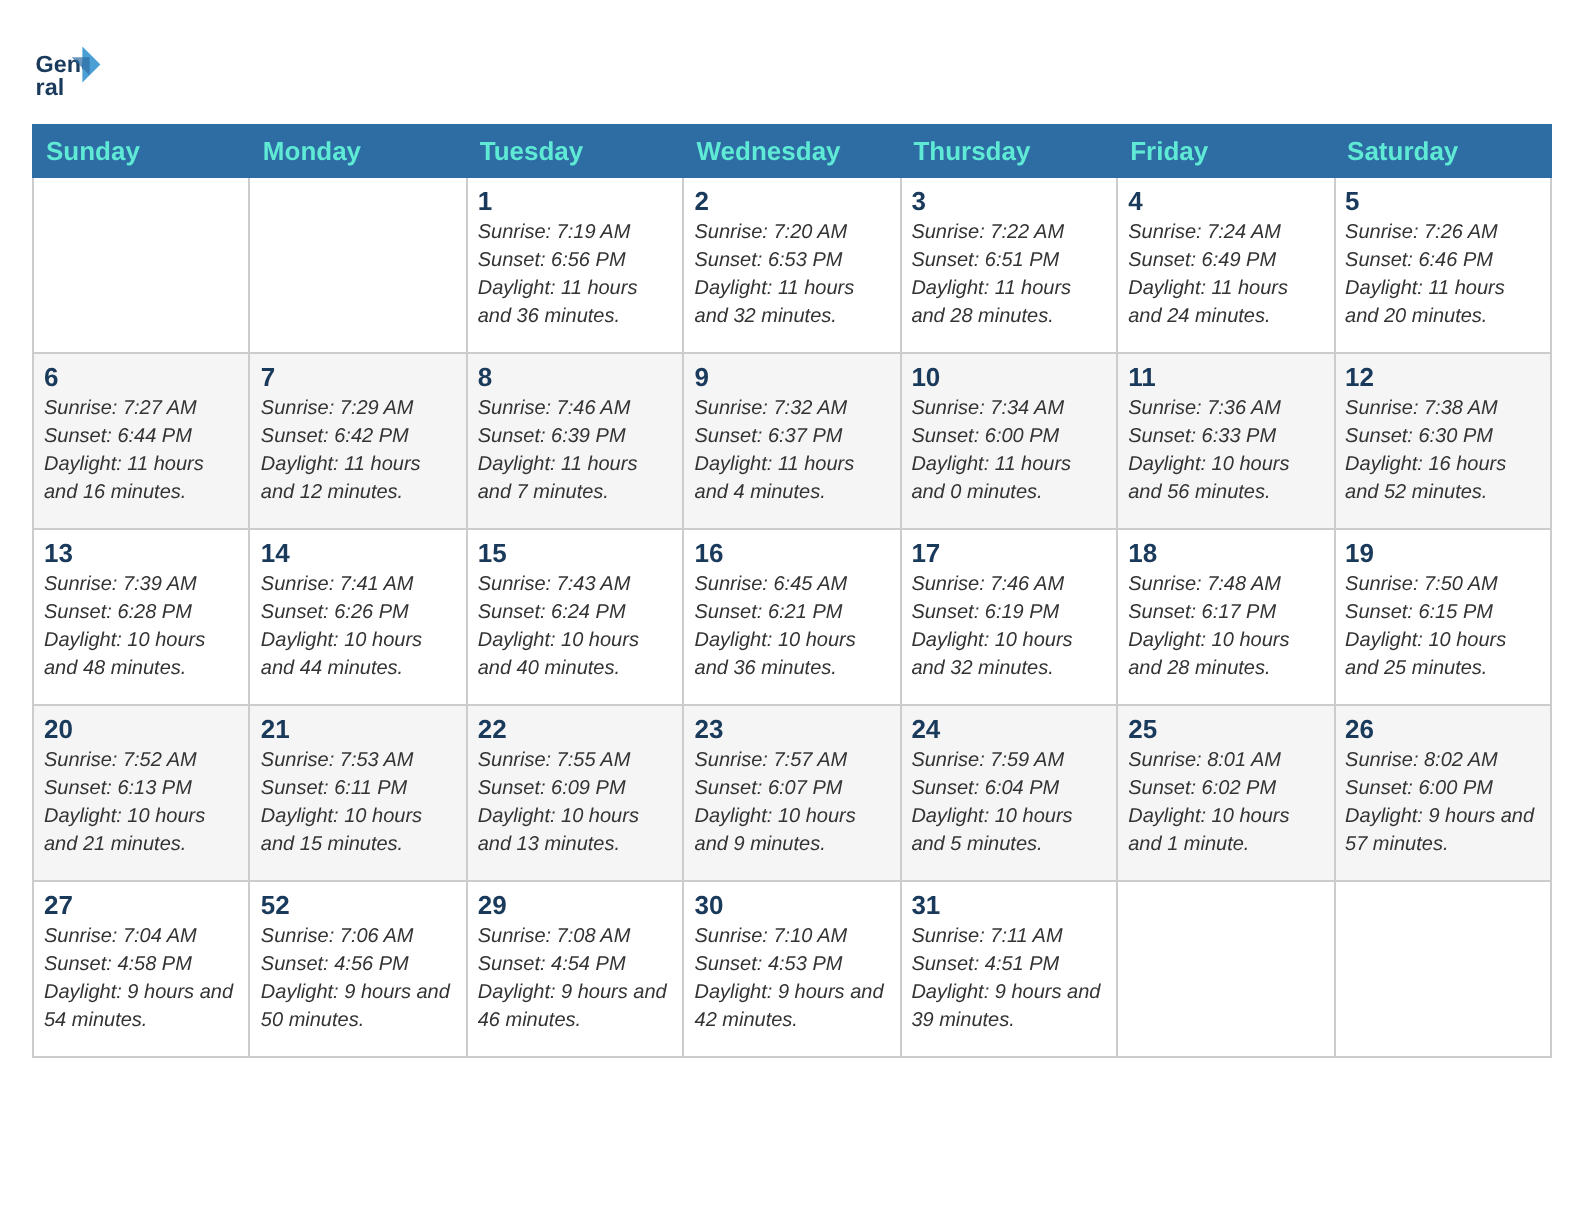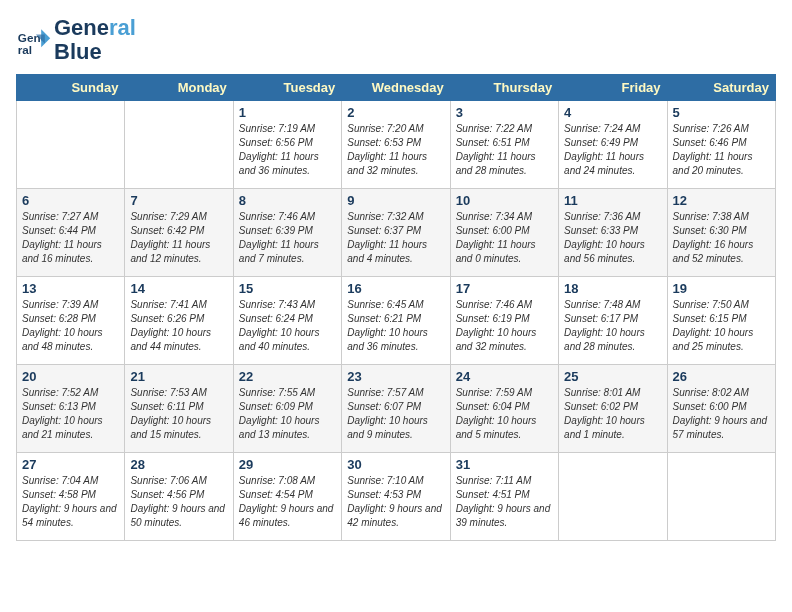--- a/index.html
+++ b/index.html
@@ -46,22 +46,22 @@
       font-size: 14px;
       color: #333;
     }
     table {
       width: 100%;
       border-collapse: collapse;
       table-layout: fixed;
     }
     thead th {
       background-color: #2e6da4;
-      color: #fef9c3;
-      text-align: right;
+      color: #5eead4;
+      text-align: left;
       padding: 5px 6px;
       font-size: 13px;
       font-weight: bold;
       border: 1px solid #2e6da4;
     }
     tbody td {
       border: 1px solid #ccc;
       vertical-align: top;
       padding: 4px 5px;
       font-size: 10px;
@@ -93,23 +93,20 @@
 <body>
 
 <div class="header">
   <div class="logo">
     <svg class="logo-icon" viewBox="0 0 40 40">
       <text x="2" y="22" font-size="13" font-weight="bold" fill="#1a3a5c">Gene</text>
       <text x="2" y="35" font-size="13" font-weight="bold" fill="#1a3a5c">ral</text>
       <polygon points="28,8 38,18 28,28" fill="#4a9fd4"></polygon>
       <polygon points="22,14 32,14 32,24" fill="#2e6da4" opacity="0.7"></polygon>
     </svg>
-    <div>
-      <div class="logo-text">Gene<span>ral</span><br>Blue</div>
-    </div>
   </div>
   <div class="title-block">
     <div class="month-title"></div>
     <div class="subtitle"></div>
   </div>
 </div>
 
 <table>
   <thead>
     <tr>
@@ -344,21 +341,21 @@
       <tr>
         <td>
         <span class="day-num">27</span>
         <div class="day-info">
           <span>Sunrise: 7:04 AM</span><br>
           <span>Sunset: 4:58 PM</span><br>
           <span>Daylight: 9 hours and 54 minutes.</span>
         </div>
       </td>
         <td>
-        <span class="day-num">28</span>
+        <span class="day-num">52</span>
         <div class="day-info">
           <span>Sunrise: 7:06 AM</span><br>
           <span>Sunset: 4:56 PM</span><br>
           <span>Daylight: 9 hours and 50 minutes.</span>
         </div>
       </td>
         <td>
         <span class="day-num">29</span>
         <div class="day-info">
           <span>Sunrise: 7:08 AM</span><br>

